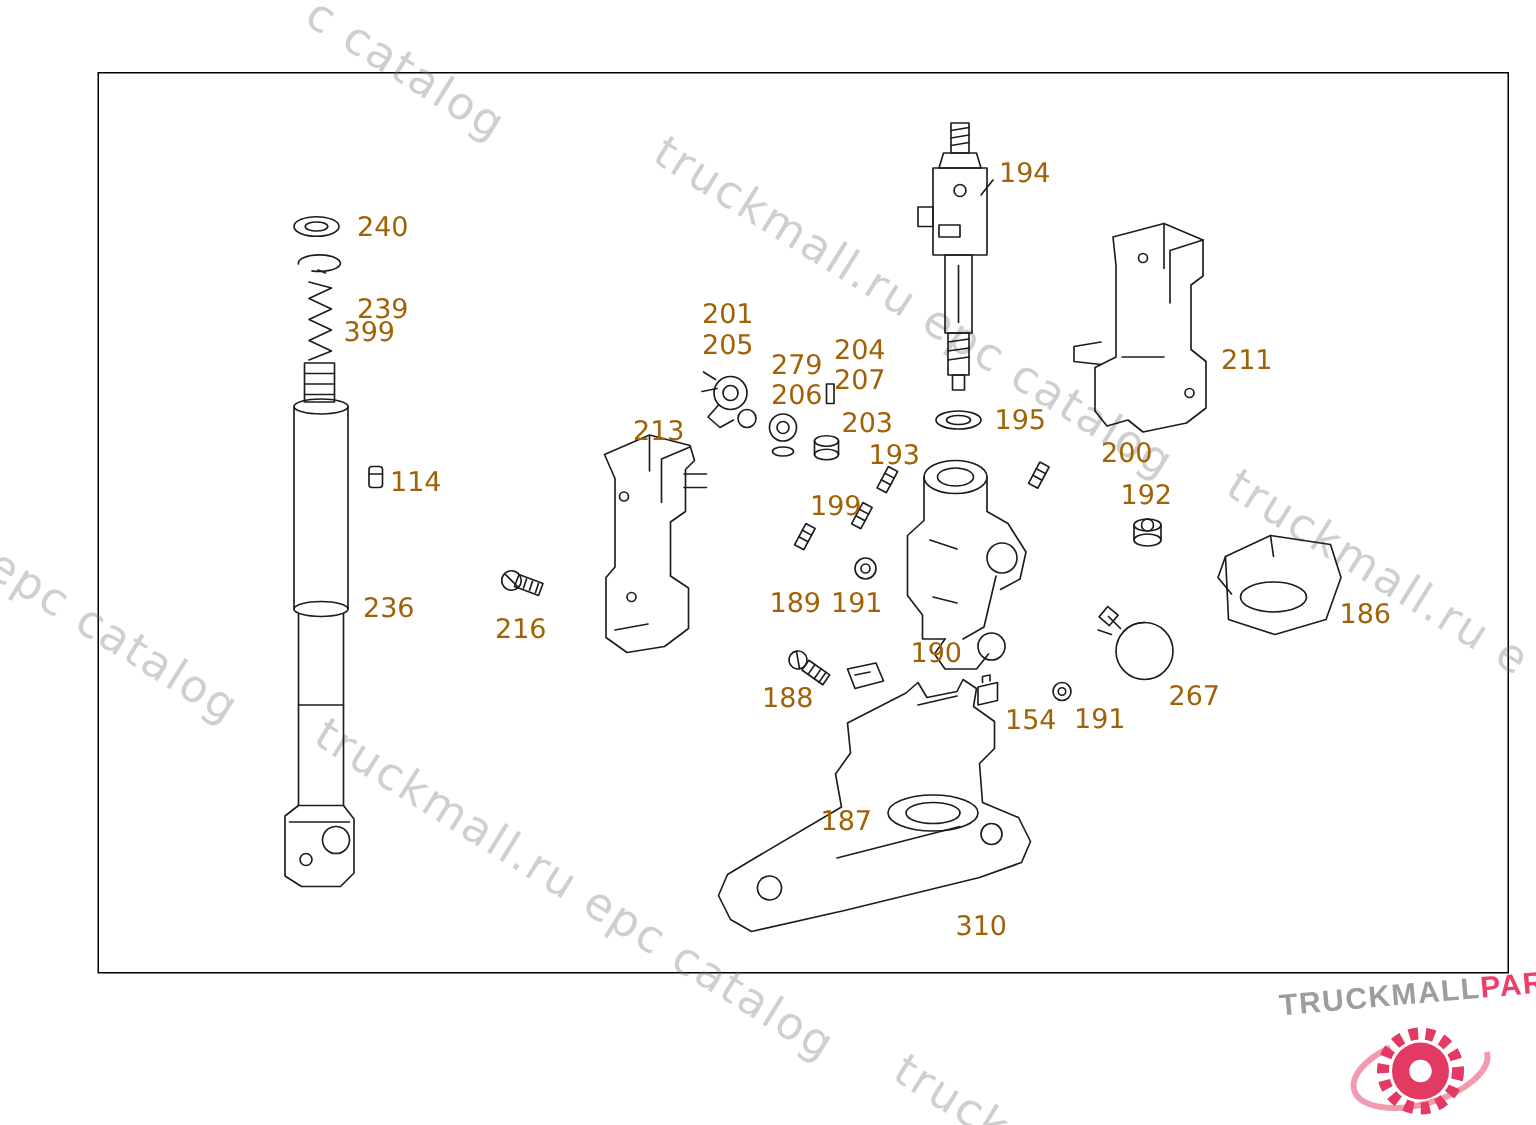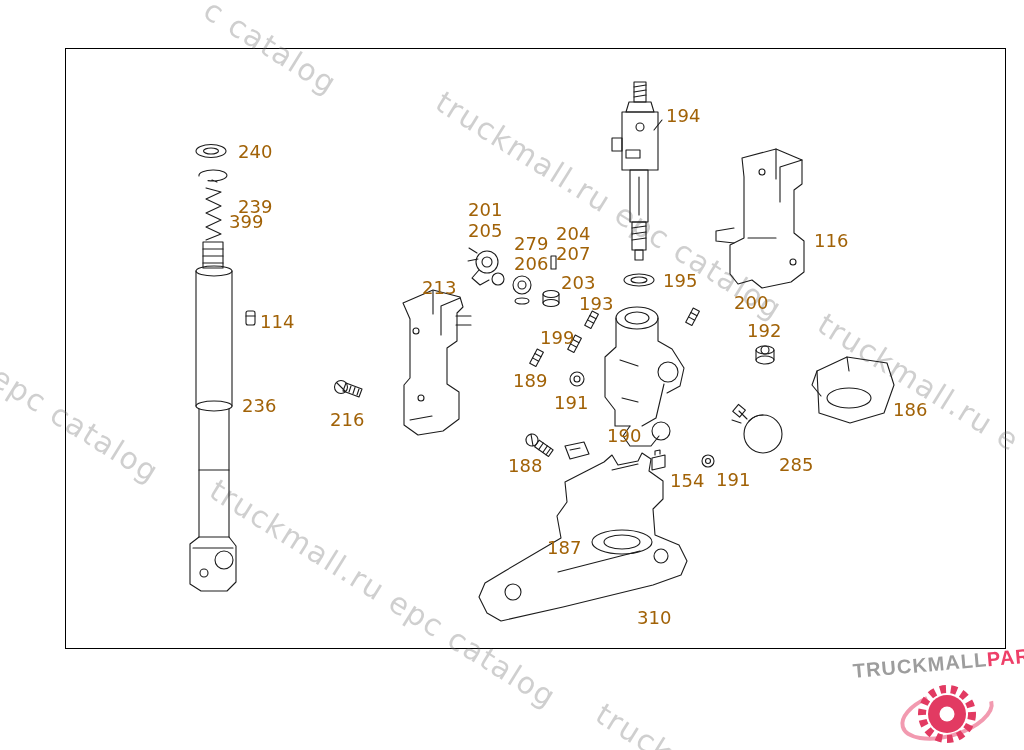--- a/index.html
+++ b/index.html
@@ -257,33 +257,33 @@
       <div class="part-label" style="left: 422px; top: 277px;">213</div>
       <div class="part-label" style="left: 468px; top: 199px;">201</div>
       <div class="part-label" style="left: 468px; top: 220px;">205</div>
       <div class="part-label" style="left: 514px; top: 233px;">279</div>
       <div class="part-label" style="left: 514px; top: 253px;">206</div>
       <div class="part-label" style="left: 556px; top: 223px;">204</div>
       <div class="part-label" style="left: 556px; top: 243px;">207</div>
       <div class="part-label" style="left: 561px; top: 272px;">203</div>
       <div class="part-label" style="left: 579px; top: 293px;">193</div>
       <div class="part-label" style="left: 540px; top: 327px;">199</div>
-      <div class="part-label" style="left: 513px; top: 370px;">189</div>
+      <div class="part-label" style="left: 513px; top: 392px;">189</div>
       <div class="part-label" style="left: 554px; top: 392px;">191</div>
       <div class="part-label" style="left: 607px; top: 425px;">190</div>
       <div class="part-label" style="left: 508px; top: 455px;">188</div>
       <div class="part-label" style="left: 547px; top: 493px; margin-top: 44px;">187</div>
       <div class="part-label" style="left: 637px; top: 607px;">310</div>
       <div class="part-label" style="left: 666px; top: 105px;">194</div>
       <div class="part-label" style="left: 663px; top: 270px;">195</div>
-      <div class="part-label" style="left: 814px; top: 230px;">116</div>
+      <div class="part-label" style="left: 814px; top: 230px;">211</div>
       <div class="part-label" style="left: 693px; top: 292px; margin-left: 41px;">200</div>
       <div class="part-label" style="left: 747px; top: 320px;">192</div>
       <div class="part-label" style="left: 893px; top: 399px;">186</div>
-      <div class="part-label" style="left: 779px; top: 454px;">285</div>
+      <div class="part-label" style="left: 779px; top: 454px;">267</div>
       <div class="part-label" style="left: 670px; top: 470px;">154</div>
       <div class="part-label" style="left: 716px; top: 469px;">191</div>
     </div>
 
   <div class="logo">
     <span class="gray">TRUCKMALL</span><span class="accent">PARTS</span>
   </div>
   <div class="gear-wrap">
     <svg width="110" height="74" viewBox="0 0 110 74">
       <ellipse cx="54" cy="38" rx="46" ry="22" fill="none" stroke="#f29ab0" stroke-width="4" stroke-dasharray="150 90" transform="rotate(-16 54 38)"></ellipse>

